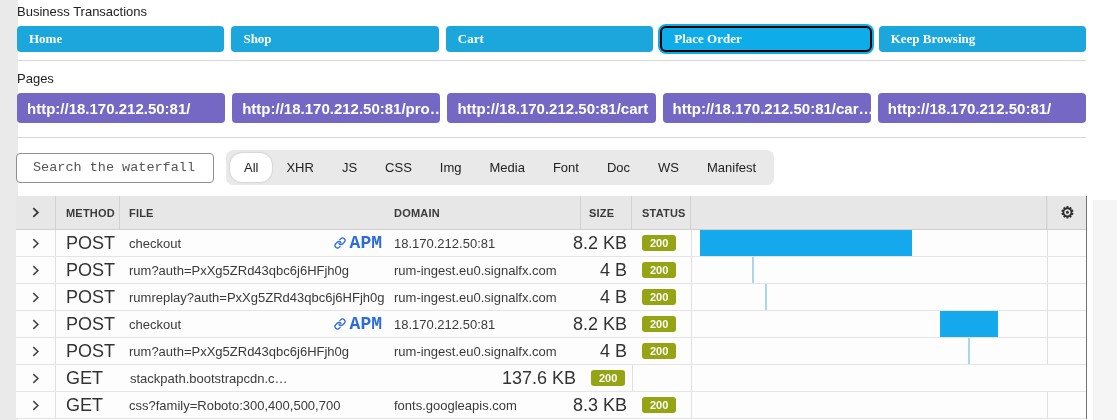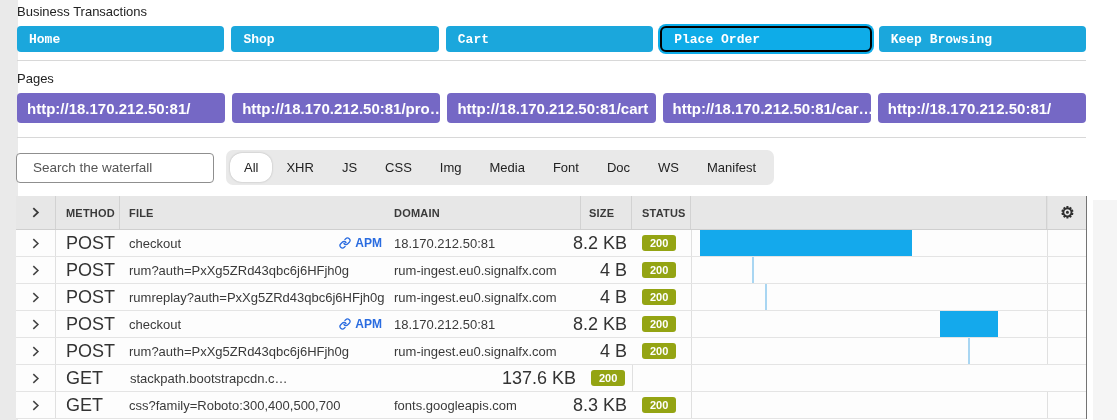--- a/index.html
+++ b/index.html
@@ -5,35 +5,35 @@
   * { margin:0; padding:0; box-sizing:border-box; }
   html,body { width:1117px; height:420px; overflow:hidden; background:#fff;
     font-family:"Liberation Sans", sans-serif; color:#2b2b2b; }
   .page { position:relative; width:1117px; height:420px; }
   .left-strip { position:absolute; left:0; top:0; width:18px; height:420px; background:#eaeaea; }
   .content { position:absolute; left:12px; top:0; width:1099px; height:420px; padding:4px 25px 16px 5px; }
 
   .section-label { font-size:13px; color:#222; margin-bottom:7px; }
   .btn-row { display:flex; gap:7px; width:1069px; }
   .bt-btn { flex:1; height:26px; background:#1ba7dc; color:#fff; border:none; border-radius:4px;
-    font-family:Liberation Mono, monospace; font-size:13px; font-weight:bold; text-align:left;
+    font-family:Liberation Serif, serif; font-size:13px; font-weight:bold; text-align:left;
     padding:0 12px; cursor:pointer; display:flex; align-items:center; }
   .bt-btn.selected { background:#0eace8; border:2px solid #000000; box-shadow:0 0 0 2px #0eace8; border-radius:6px; }
   .divider { border:none; border-top:1px solid #d8d8d8; width:1069px; }
   .div1 { margin-top:8px; }
   .pages-label { margin-top:10px; }
   .pg-btn { flex:1; height:30px; background:#7568c5; color:#fff; border:none; border-radius:4px;
     font-family:"Liberation Sans",sans-serif; font-size:15px; font-weight:bold; text-align:left;
     padding:0 10px; cursor:pointer; display:flex; align-items:center; overflow:hidden; white-space:nowrap; }
   .div2 { margin-top:14px; }
 
   .toolbar { margin-top:12px; display:flex; align-items:center; }
   .search-box { width:198px; height:30px; border:1px solid #8f8f8f; border-radius:4px;
     display:flex; align-items:center; padding:0 9px; background:#fff; margin-left:-1px; }
-  .search-box input { border:none; outline:none; flex:1; font-family:Liberation Sans, sans-serif;
+  .search-box input { border:none; outline:none; flex:1; font-family:Liberation Mono, monospace;
     font-size:13.5px; color:#b91c1c; margin-left:7px; background:transparent; }
   .search-box input::placeholder { color:#555; opacity:1; }
   .tabs { margin-left:12px; background:#e9e9e9; border-radius:7px; height:35px;
     display:flex; align-items:center; padding:0 4px; }
   .tab { font-size:13px; color:#222; padding:7px 14px; border-radius:12px; cursor:pointer; white-space:nowrap; }
   .tab.active { background:#fff; box-shadow:0 0 2px rgba(0,0,0,0.25); }
 
   .table { margin-top:11px; margin-left:-1px; width:1071px; border-right:1px solid #737373; }
   .tr { display:grid; grid-template-columns:40px 64px 264px 197px 51px 59px 356px 40px; }
   .thead { background:#e7e7e7; height:34px; border-bottom:1px solid #cfcfcf; }
@@ -47,22 +47,22 @@
   .c-file { padding-left:9px; font-size:13px; color:#3a3a3a; white-space:nowrap; overflow:visible;
     display:flex; align-items:center; justify-content:space-between; }
   .c-domain { padding-left:10px; font-size:13px; color:#3a3a3a; white-space:nowrap; }
   .c-size { justify-content:flex-end; padding-right:5px; font-size:18px; color:#333; white-space:nowrap; overflow:visible; }
   .c-status { padding-left:10px; }
   .row .c-wf { border-left:1px solid #e0e0e0; position:relative; overflow:hidden; }
   .c-gear { justify-content:center; border-left:1px solid #e0e0e0; }
   .gear { font-size:16px; color:#2f2f2f; cursor:pointer; line-height:1; }
   .badge { background:#94a413; color:#fff; font-size:11px; font-weight:bold;
     padding:2px 8px; border-radius:3px; }
-  .apm { display:flex; align-items:center; gap:4px; color:#2a6ce0; font-size:12px; font-weight:bold;
-    cursor:pointer; margin-right:2px; text-decoration:none; }
+  .apm { display:flex; align-items:center; gap:4px; color:#2a6ce0; font-size:18px; font-weight:bold;
+    cursor:pointer; margin-right:2px; text-decoration:none;font-family:Liberation Mono, monospace; }
   .bar { position:absolute; top:0; height:100%; background:#14a9ec; display:none; }
   .bar.tick { background:#a9d6f2; }
   .chev-svg { display:block; }
   .gutter { position:absolute; right:0; top:200px; width:24px; height:220px; background:#f5f5f5; }
 </style>
 </head>
 <body>
 
 <div class="page">
   <div class="left-strip"></div>

